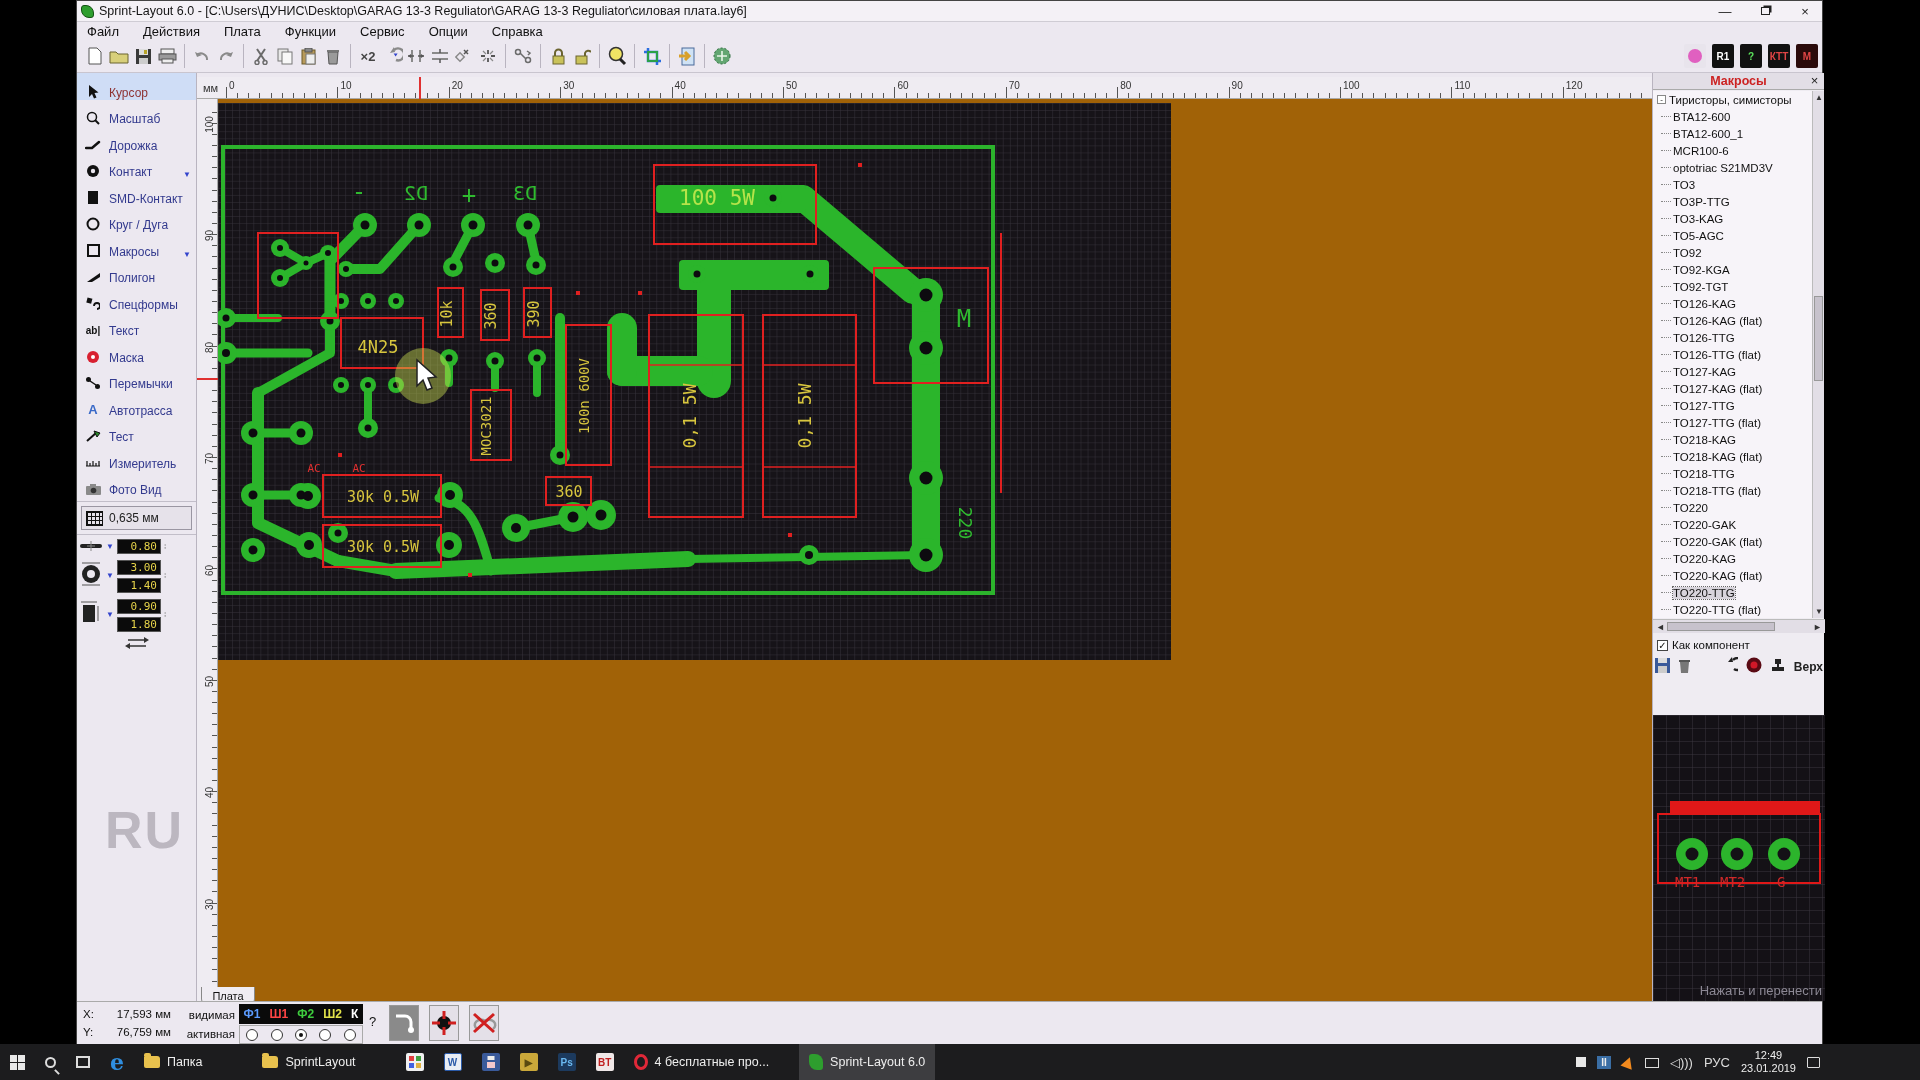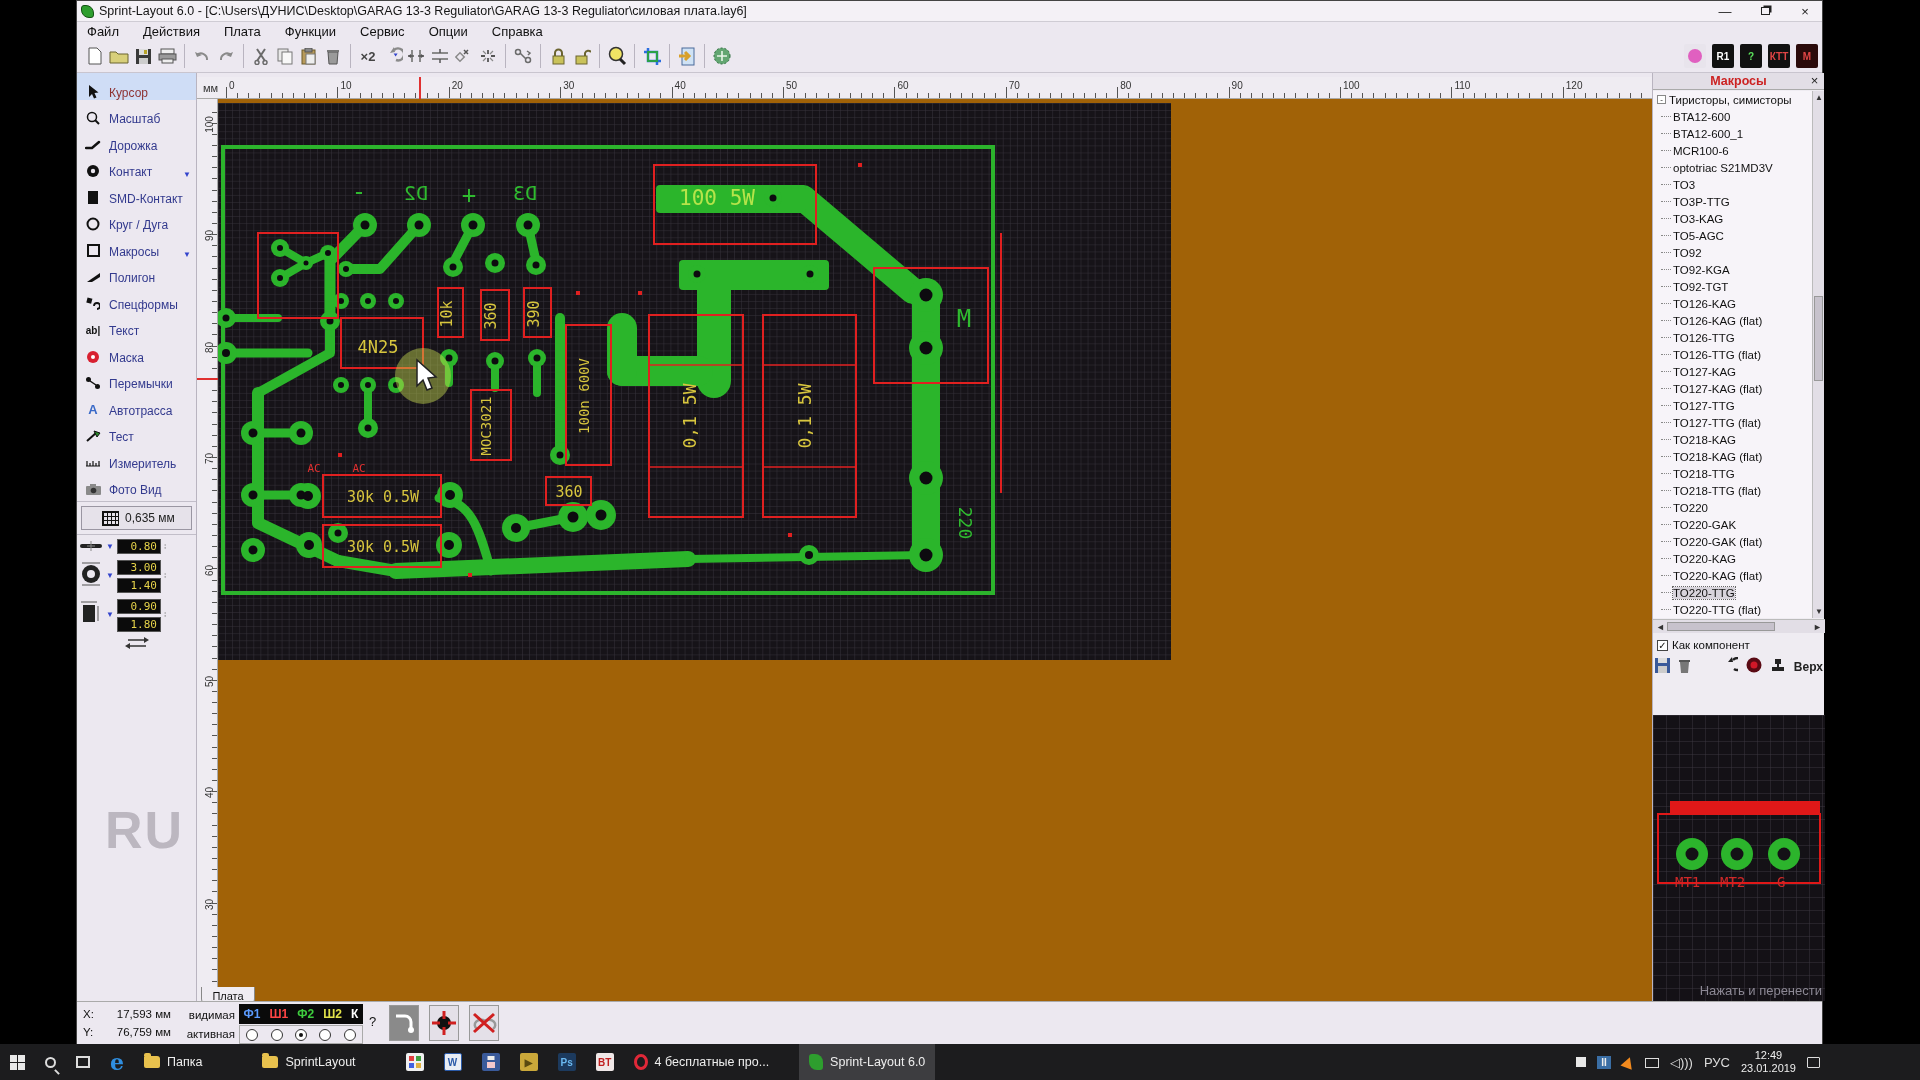--- a/index.html
+++ b/index.html
@@ -42,21 +42,21 @@
   #leftpanel { position:absolute; left:0; top:72px; width:120px; height:928px;
                background:#ece8f0; border-right:1px solid #b9b4c0; }
   .tool { position:relative; height:26.5px; display:flex; align-items:flex-end; gap:8px;
           padding-left:8px; font-size:12px; color:#333a8e; }
   .tool.sel { background:#cfddf6; color:#8e3333; }
   .tool .dd { position:absolute; right:5px; color:#3344cc; font-size:8px; }
   .ti { width:16px; height:16px; display:flex; align-items:center; justify-content:center;
         font-size:11px; color:#111; flex:0 0 16px; }
   .hr { border-top:1px solid #c2bec9; margin:4px 0; }
   #gridbtn { margin:2px 4px; height:24px; border:1px solid #9a96a2; background:#e6e2ea;
-             display:flex; align-items:center; gap:6px; padding-left:20px; font-size:12px; color:#222; }
+             display:flex; align-items:center; gap:6px; padding-left:4px; font-size:12px; color:#222; }
   .gridicon { width:17px; height:15px;
      background:repeating-linear-gradient(0deg,#111 0 1px,transparent 1px 4px),
                 repeating-linear-gradient(90deg,#111 0 1px,transparent 1px 4px);
      border:1px solid #111; }
   .prow { display:flex; align-items:center; margin:3px 2px; gap:3px; }
   .pfield { width:44px; height:15px; background:#0b0b0b; color:#e6d34a; font-size:11px;
             font-family:"DejaVu Sans Mono", monospace; text-align:right; padding:0 3px;
             border:1px solid #555; }
   .pdd { color:#3344cc; font-size:8px; }
   .picon { width:24px; color:#111; font-size:12px; text-align:center; }

